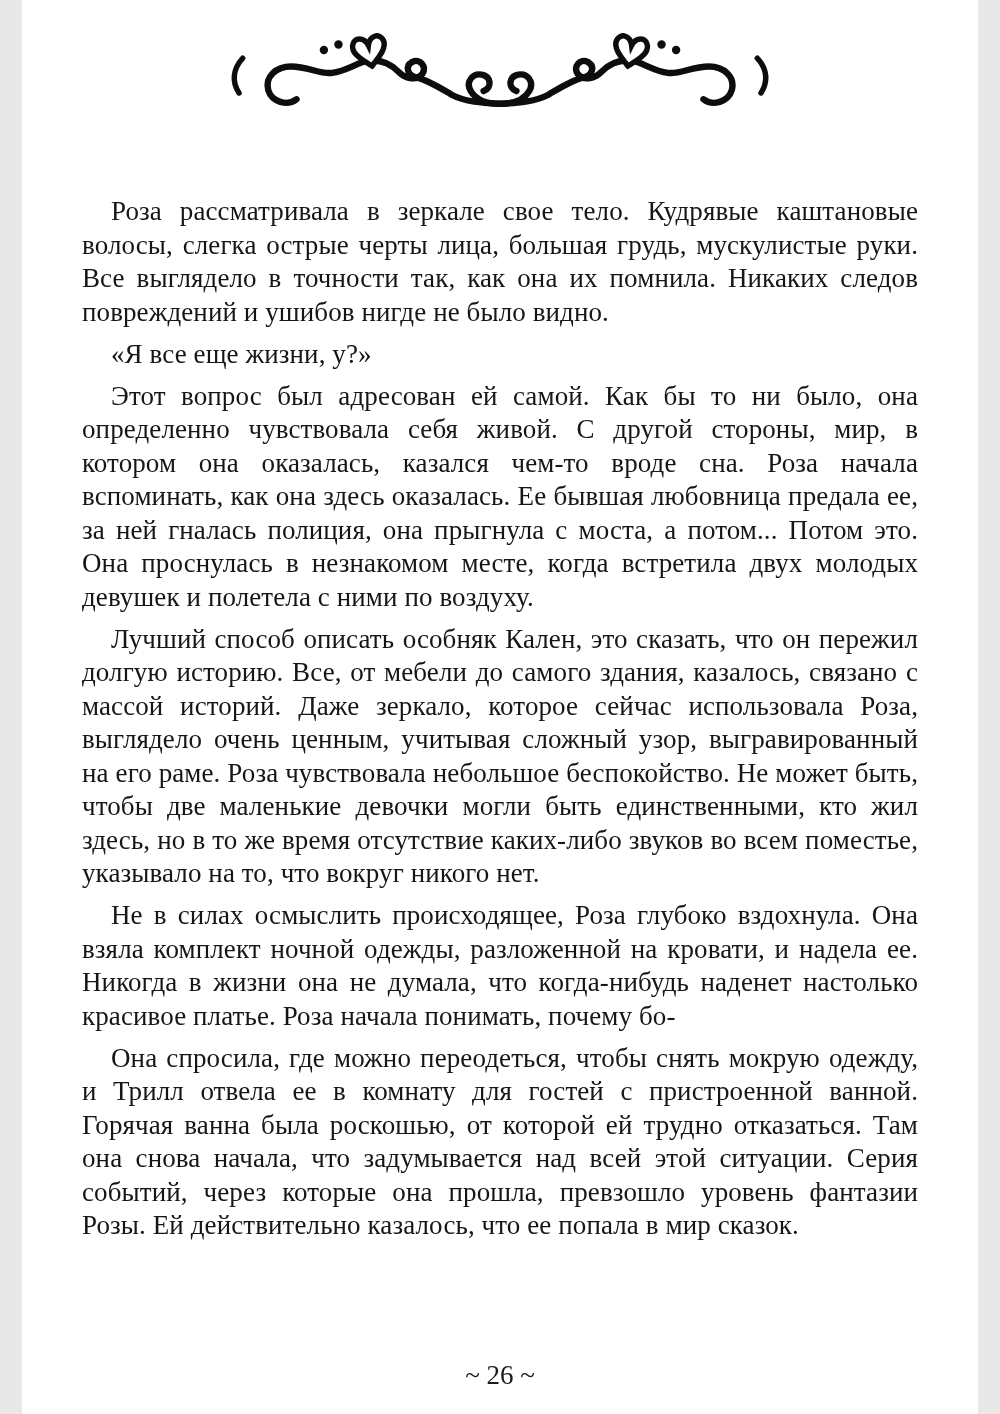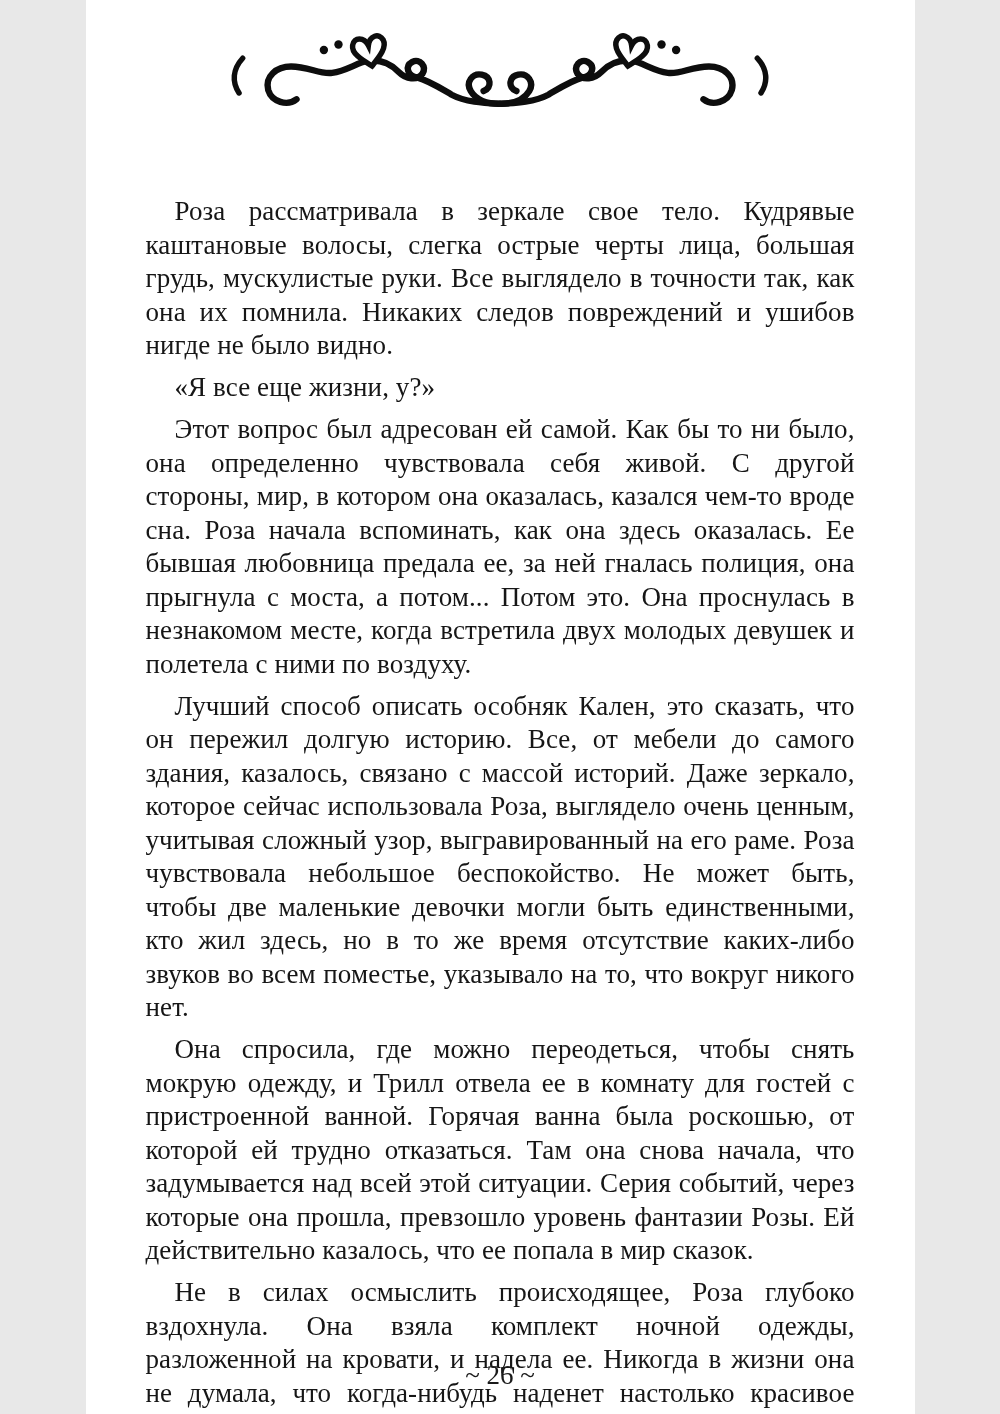--- a/index.html
+++ b/index.html
@@ -2,21 +2,21 @@
 <html lang="ru"><head>
 <meta charset="utf-8">
 <style>
   html, body {
     margin: 0;
     padding: 0;
     background: #e8e8e8;
   }
   .page {
     position: relative;
-    width: 829px;
+    width: 956px;
     height: 1414px;
     margin: 0 auto;
     background: #ffffff;
     color: #161616;
     font-family: "Liberation Serif", "DejaVu Serif", serif;
     overflow: hidden;
   }
   .ornament-wrap {
     margin: 16px auto 0 auto;
     width: 584px;
@@ -107,19 +107,19 @@
         <circle cx="143" cy="31" r="4.6" fill="#0d0d0d" stroke="none"></circle>
       </g>
     </svg>
   </div>
 
   <div class="body-text">
     <p>Роза рассматривала в зеркале свое тело. Кудрявые каштановые волосы, слегка острые черты лица, большая грудь, мускулистые руки. Все выглядело в точности так, как она их помнила. Никаких следов повреждений и ушибов нигде не было видно.</p>
     <p>«Я все еще жизни, у?»</p>
     <p>Этот вопрос был адресован ей самой. Как бы то ни было, она определенно чувствовала себя живой. С другой стороны, мир, в котором она оказалась, казался чем-то вроде сна. Роза начала вспоминать, как она здесь оказалась. Ее бывшая любовница предала ее, за ней гналась полиция, она прыгнула с моста, а потом... Потом это. Она проснулась в незнакомом месте, когда встретила двух молодых девушек и полетела с ними по воздуху.</p>
     <p>Лучший способ описать особняк Кален, это сказать, что он пережил долгую историю. Все, от мебели до самого здания, казалось, связано с массой историй. Даже зеркало, которое сейчас использовала Роза, выглядело очень ценным, учитывая сложный узор, выгравированный на его раме. Роза чувствовала небольшое беспокойство. Не может быть, чтобы две маленькие девочки могли быть единственными, кто жил здесь, но в то же время отсутствие каких-либо звуков во всем поместье, указывало на то, что вокруг никого нет.</p>
+    <p>Не в силах осмыслить происходящее, Роза глубоко вздохнула. Она взяла комплект ночной одежды, разложенной на кровати, и надела ее. Никогда в жизни она не думала, что когда-нибудь наденет настолько красивое платье. Роза начала понимать, почему бо-</p>
     <p>Она спросила, где можно переодеться, чтобы снять мокрую одежду, и Трилл отвела ее в комнату для гостей с пристроенной ванной. Горячая ванна была роскошью, от которой ей трудно отказаться. Там она снова начала, что задумывается над всей этой ситуации. Серия событий, через которые она прошла, превзошло уровень фантазии Розы. Ей действительно казалось, что ее попала в мир сказок.</p>
-    <p>Не в силах осмыслить происходящее, Роза глубоко вздохнула. Она взяла комплект ночной одежды, разложенной на кровати, и надела ее. Никогда в жизни она не думала, что когда-нибудь наденет настолько красивое платье. Роза начала понимать, почему бо-</p>
   </div>
 
   <div class="footer">~ 26 ~</div>
 
 </div>
 
 </body></html>

